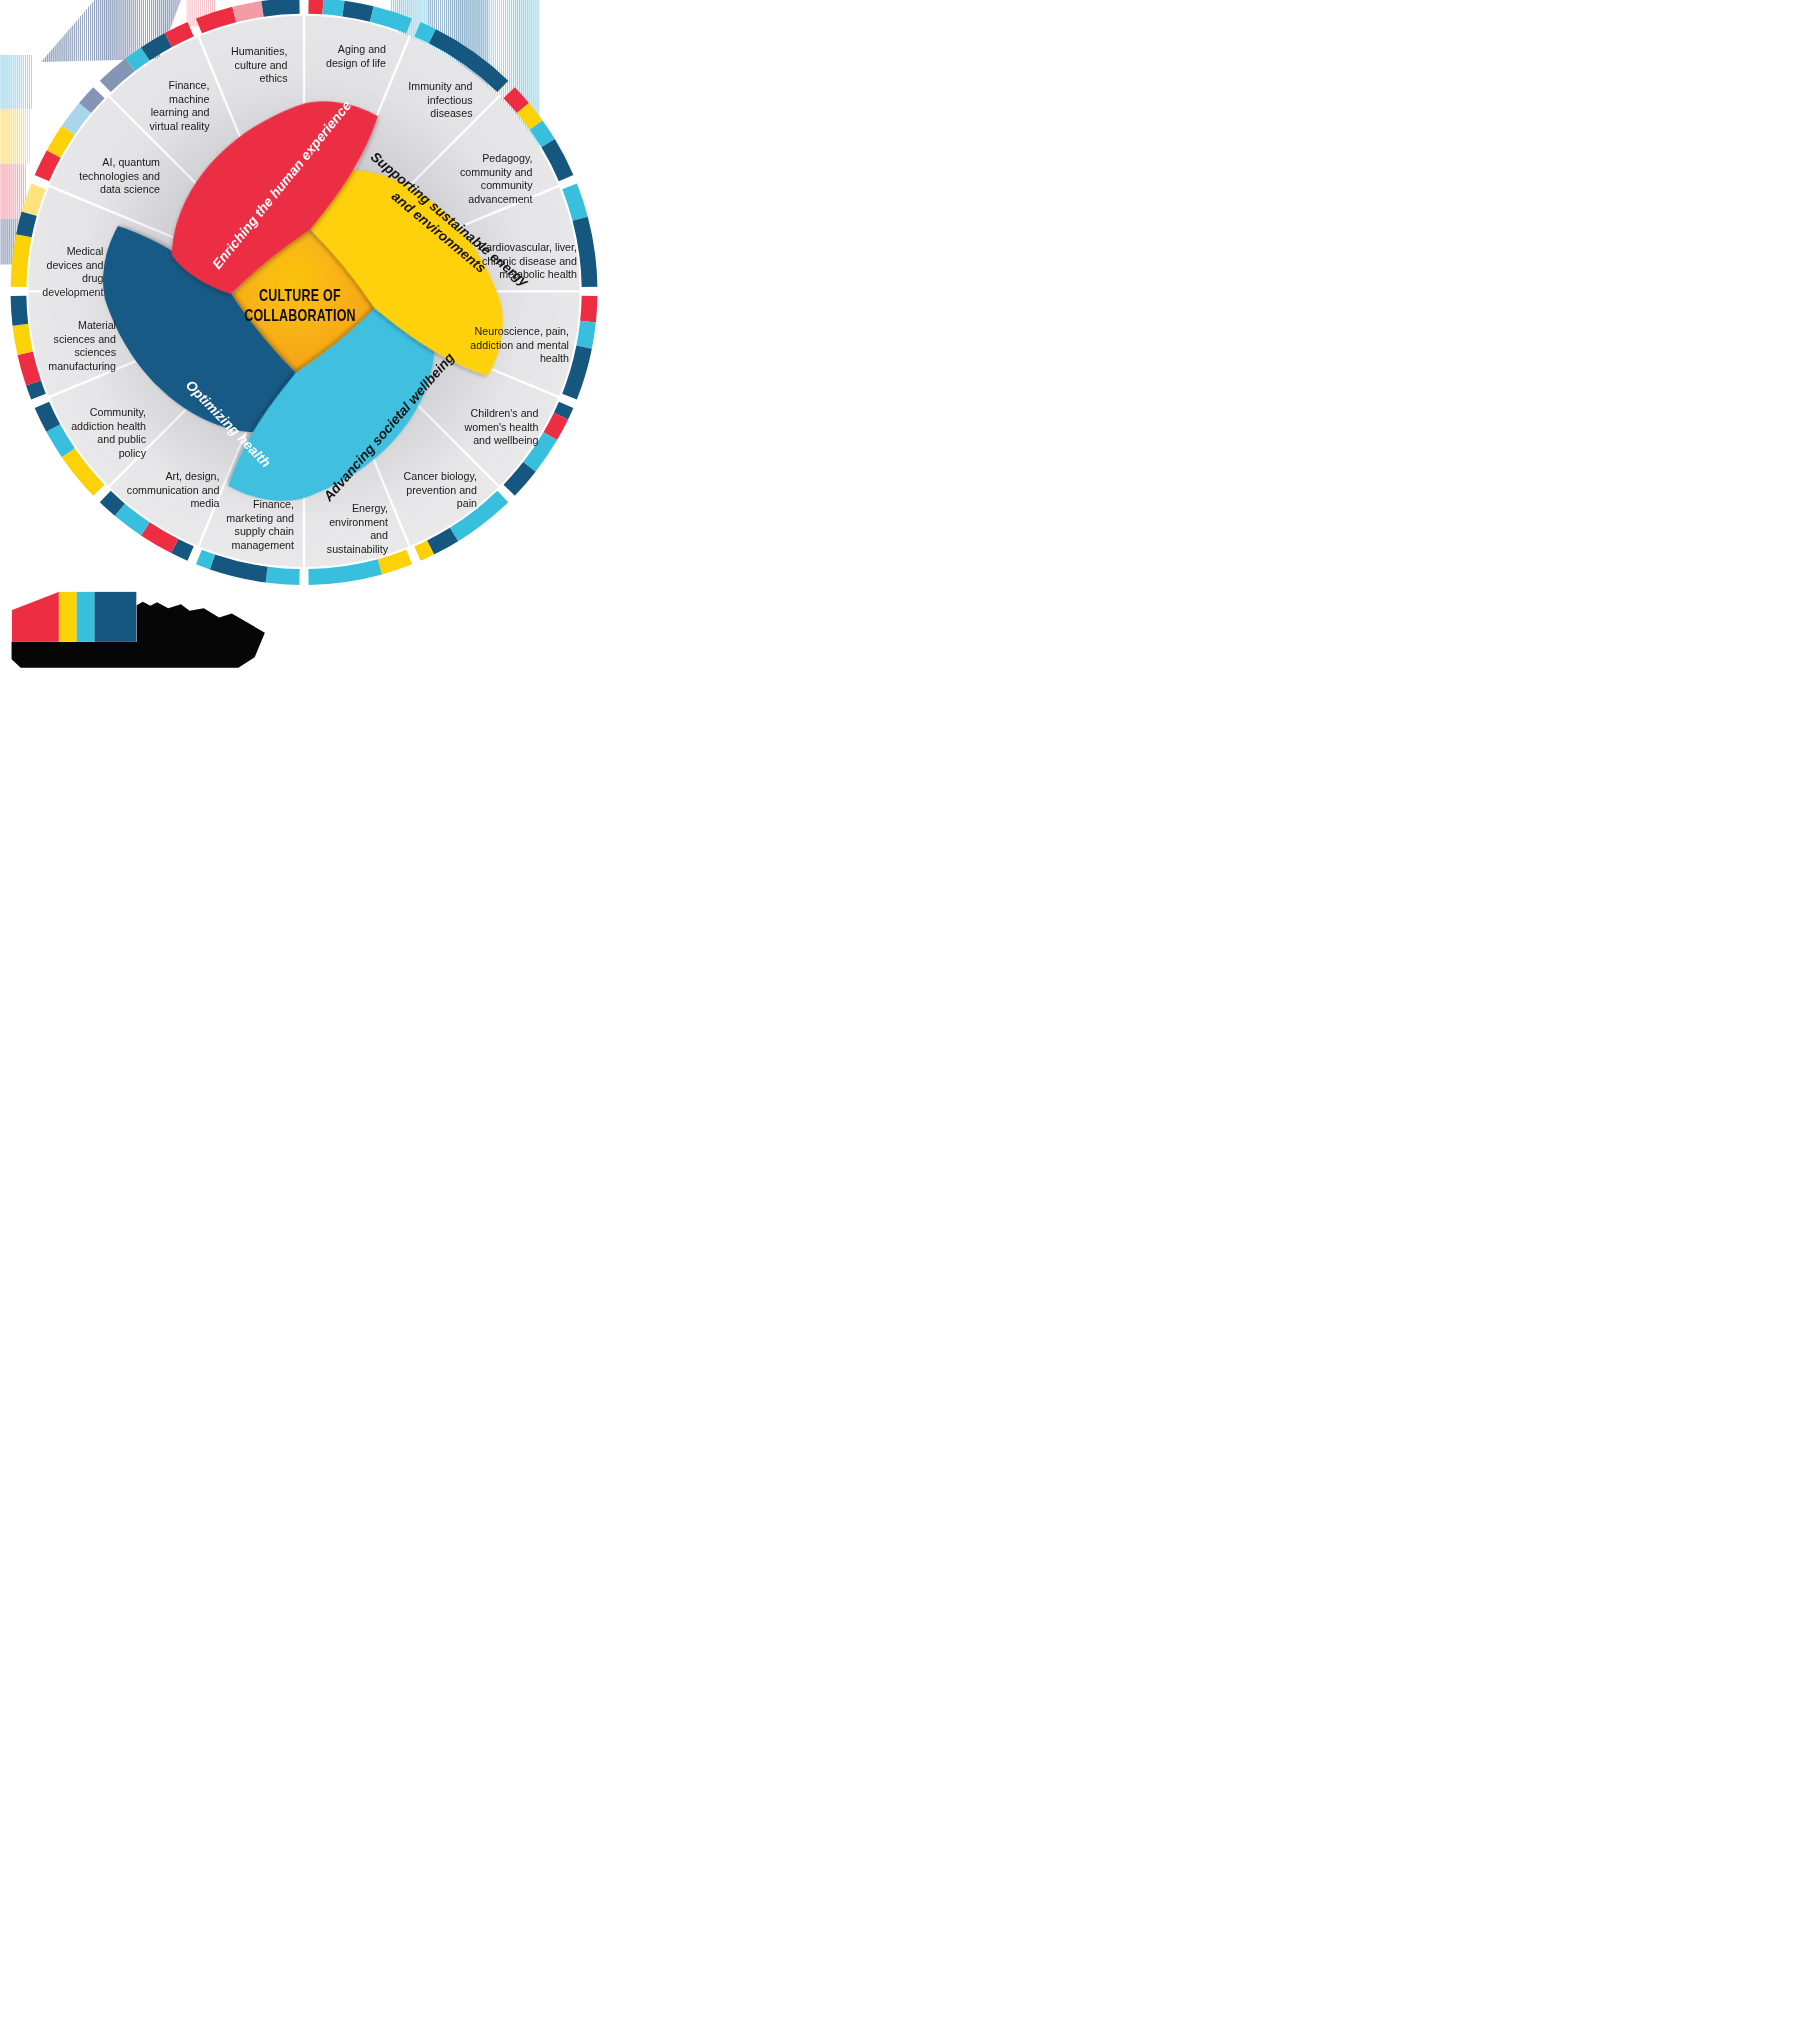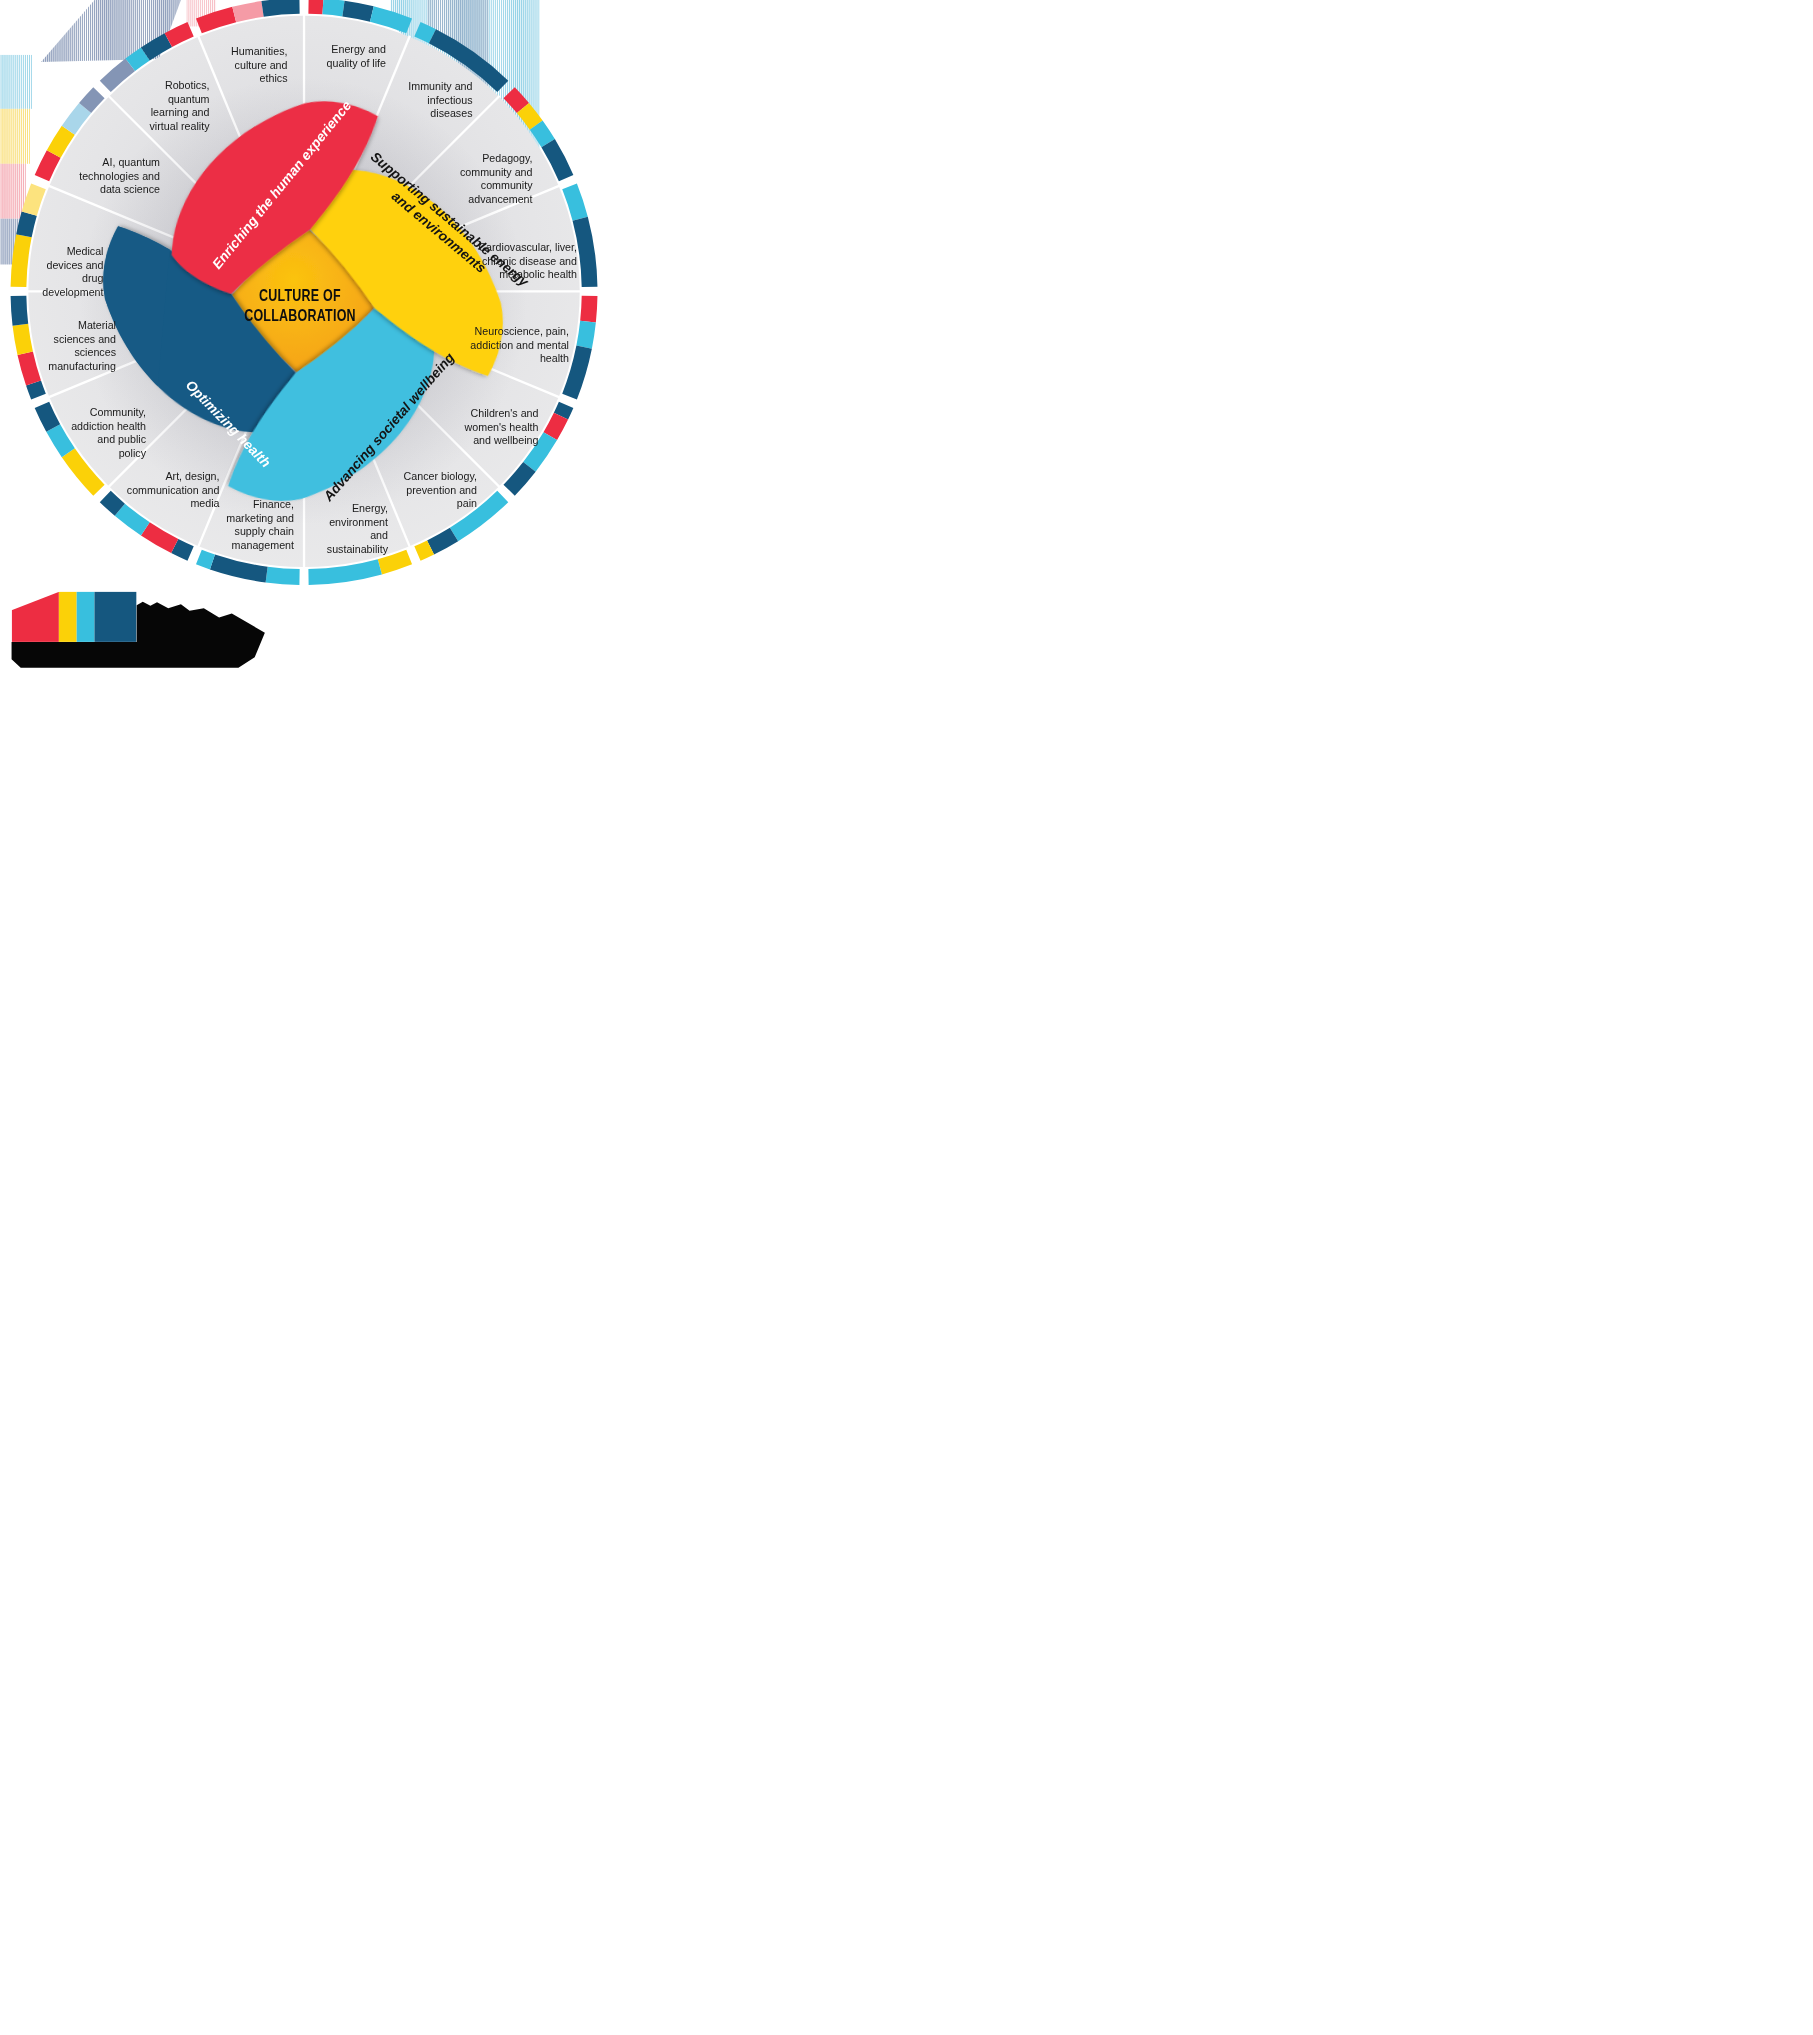--- a/index.html
+++ b/index.html
@@ -172,35 +172,35 @@
         <rect id="leg2" x="150" y="1163" width="35" height="99" fill="#38BFDE"></rect>
         <rect id="leg3" x="185" y="1163" width="83" height="99" fill="#15577F"></rect>
       </g>
     </g>
 
     <path fill="#060606" d="M 22,1262 L 268,1262 L 268,1190 L 280,1183 L 295,1191 L 308,1184 L 330,1196
              L 355,1188 L 372,1201 L 400,1196 L 430,1214 L 455,1206 L 520,1244
              L 500,1292 L 468,1313 L 40,1313 L 22,1296 Z"></path>
   </svg>
 
-  <div class="slabel" style="left:348px;top:57px;width:76px">Energy and quality of life</div>
+  <div class="slabel" style="left:348px;top:57px;width:76px">Aging and design of life</div>
   <div class="slabel" style="left:434px;top:100px;width:77px">Immunity and infectious diseases</div>
   <div class="slabel" style="left:492px;top:179px;width:81px">Pedagogy, community and community advancement</div>
   <div class="slabel" style="left:519px;top:261px;width:116px">Cardiovascular, liver, chronic disease and metabolic health</div>
   <div class="slabel" style="left:517px;top:345px;width:104px">Neuroscience, pain, addiction and mental health</div>
   <div class="slabel" style="left:495px;top:427px;width:87px">Children's and women's health and wellbeing</div>
   <div class="slabel" style="left:433px;top:490px;width:88px">Cancer biology, prevention and pain</div>
   <div class="slabel" style="left:350px;top:529px;width:76px">Energy, environment and sustainability</div>
   <div class="slabel" style="left:253px;top:525px;width:82px">Finance, marketing and supply chain management</div>
   <div class="slabel" style="left:173px;top:490px;width:93px">Art, design, communication and media</div>
   <div class="slabel" style="left:108px;top:433px;width:76px">Community, addiction health and public policy</div>
   <div class="slabel" style="left:75px;top:346px;width:82px">Material sciences and sciences manufacturing</div>
   <div class="slabel" style="left:70px;top:272px;width:67px">Medical devices and drug development</div>
   <div class="slabel" style="left:112px;top:176px;width:96px">AI, quantum technologies and data science</div>
-  <div class="slabel" style="left:169px;top:106px;width:81px">Robotics, quantum learning and virtual reality</div>
+  <div class="slabel" style="left:169px;top:106px;width:81px">Finance, machine learning and virtual reality</div>
   <div class="slabel" style="left:252px;top:65px;width:71px">Humanities, culture and ethics</div>
 
   <div class="rlabel" id="rl-red" style="left:282px;top:185px;transform:translate(-50%,-50%) rotate(-51deg);color:#fff">Enriching the human experience</div>
   <div class="rlabel" id="rl-yellow" style="left:444px;top:226px;transform:translate(-50%,-50%) rotate(40deg);color:#141414">
     <span>Supporting sustainable energy</span><br>
     <span>and environments</span>
   </div>
   <div class="rlabel" id="rl-lightblue" style="left:389px;top:427px;transform:translate(-50%,-50%) rotate(-49deg);color:#141414">Advancing societal wellbeing</div>
   <div class="rlabel" id="rl-darkblue" style="left:228px;top:424px;transform:translate(-50%,-50%) rotate(46deg);color:#fff">Optimizing health</div>
 

